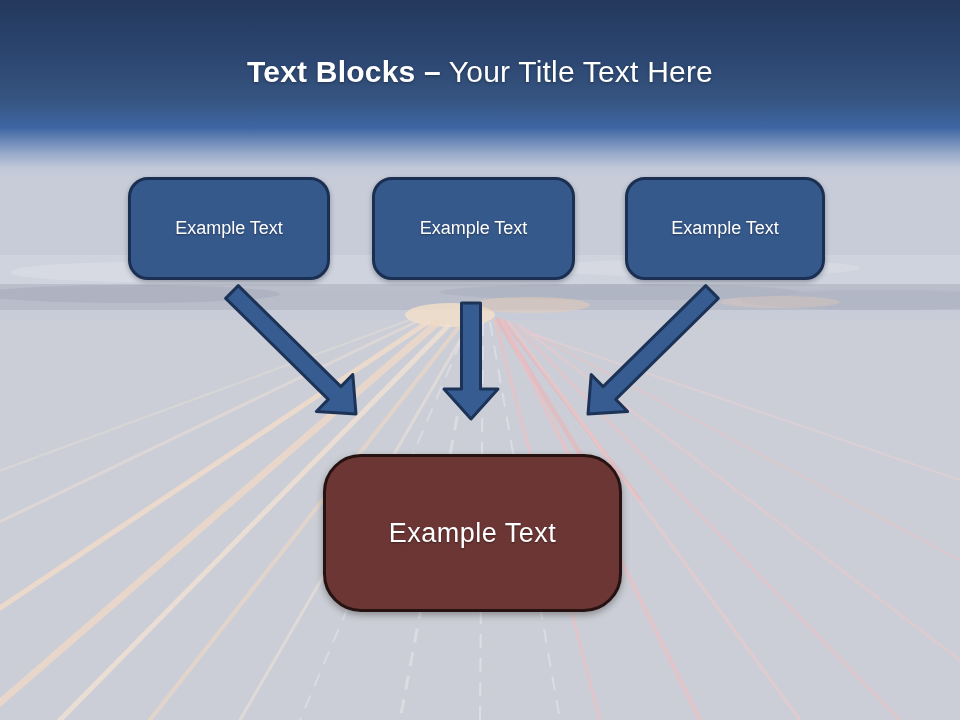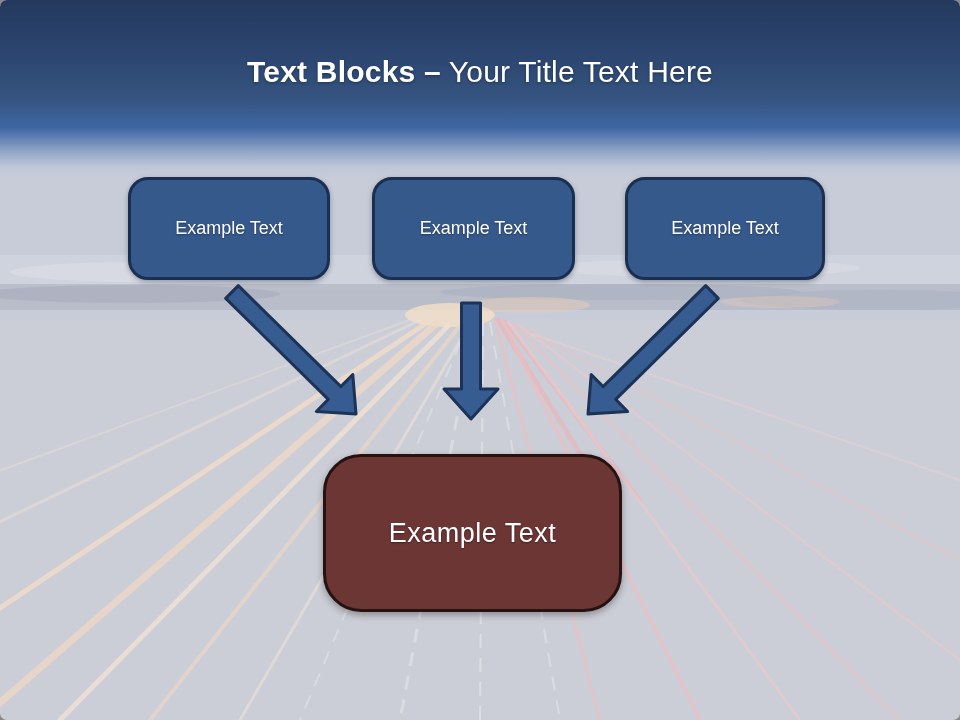--- a/index.html
+++ b/index.html
@@ -1,20 +1,19 @@
 <!DOCTYPE html>
 <html><head>
 <meta charset="utf-8">
 <style>
   html,body{margin:0;padding:0;background:#888;}
   .slide{
     position:relative;width:960px;height:720px;overflow:hidden;
     background:#cbced6;
     font-family:"Liberation Sans",sans-serif;
-    border-radius:7px;
   }
   .bg-photo{position:absolute;left:0;top:0;width:960px;height:720px;}
   .header-band{
     position:absolute;left:0;top:0;width:960px;height:178px;
     background:linear-gradient(180deg,
       #24395c 0%,
       #2b4570 30%,
       #35547f 55%,
       #3f66a3 72%,
       rgba(110,140,190,0.55) 86%,

